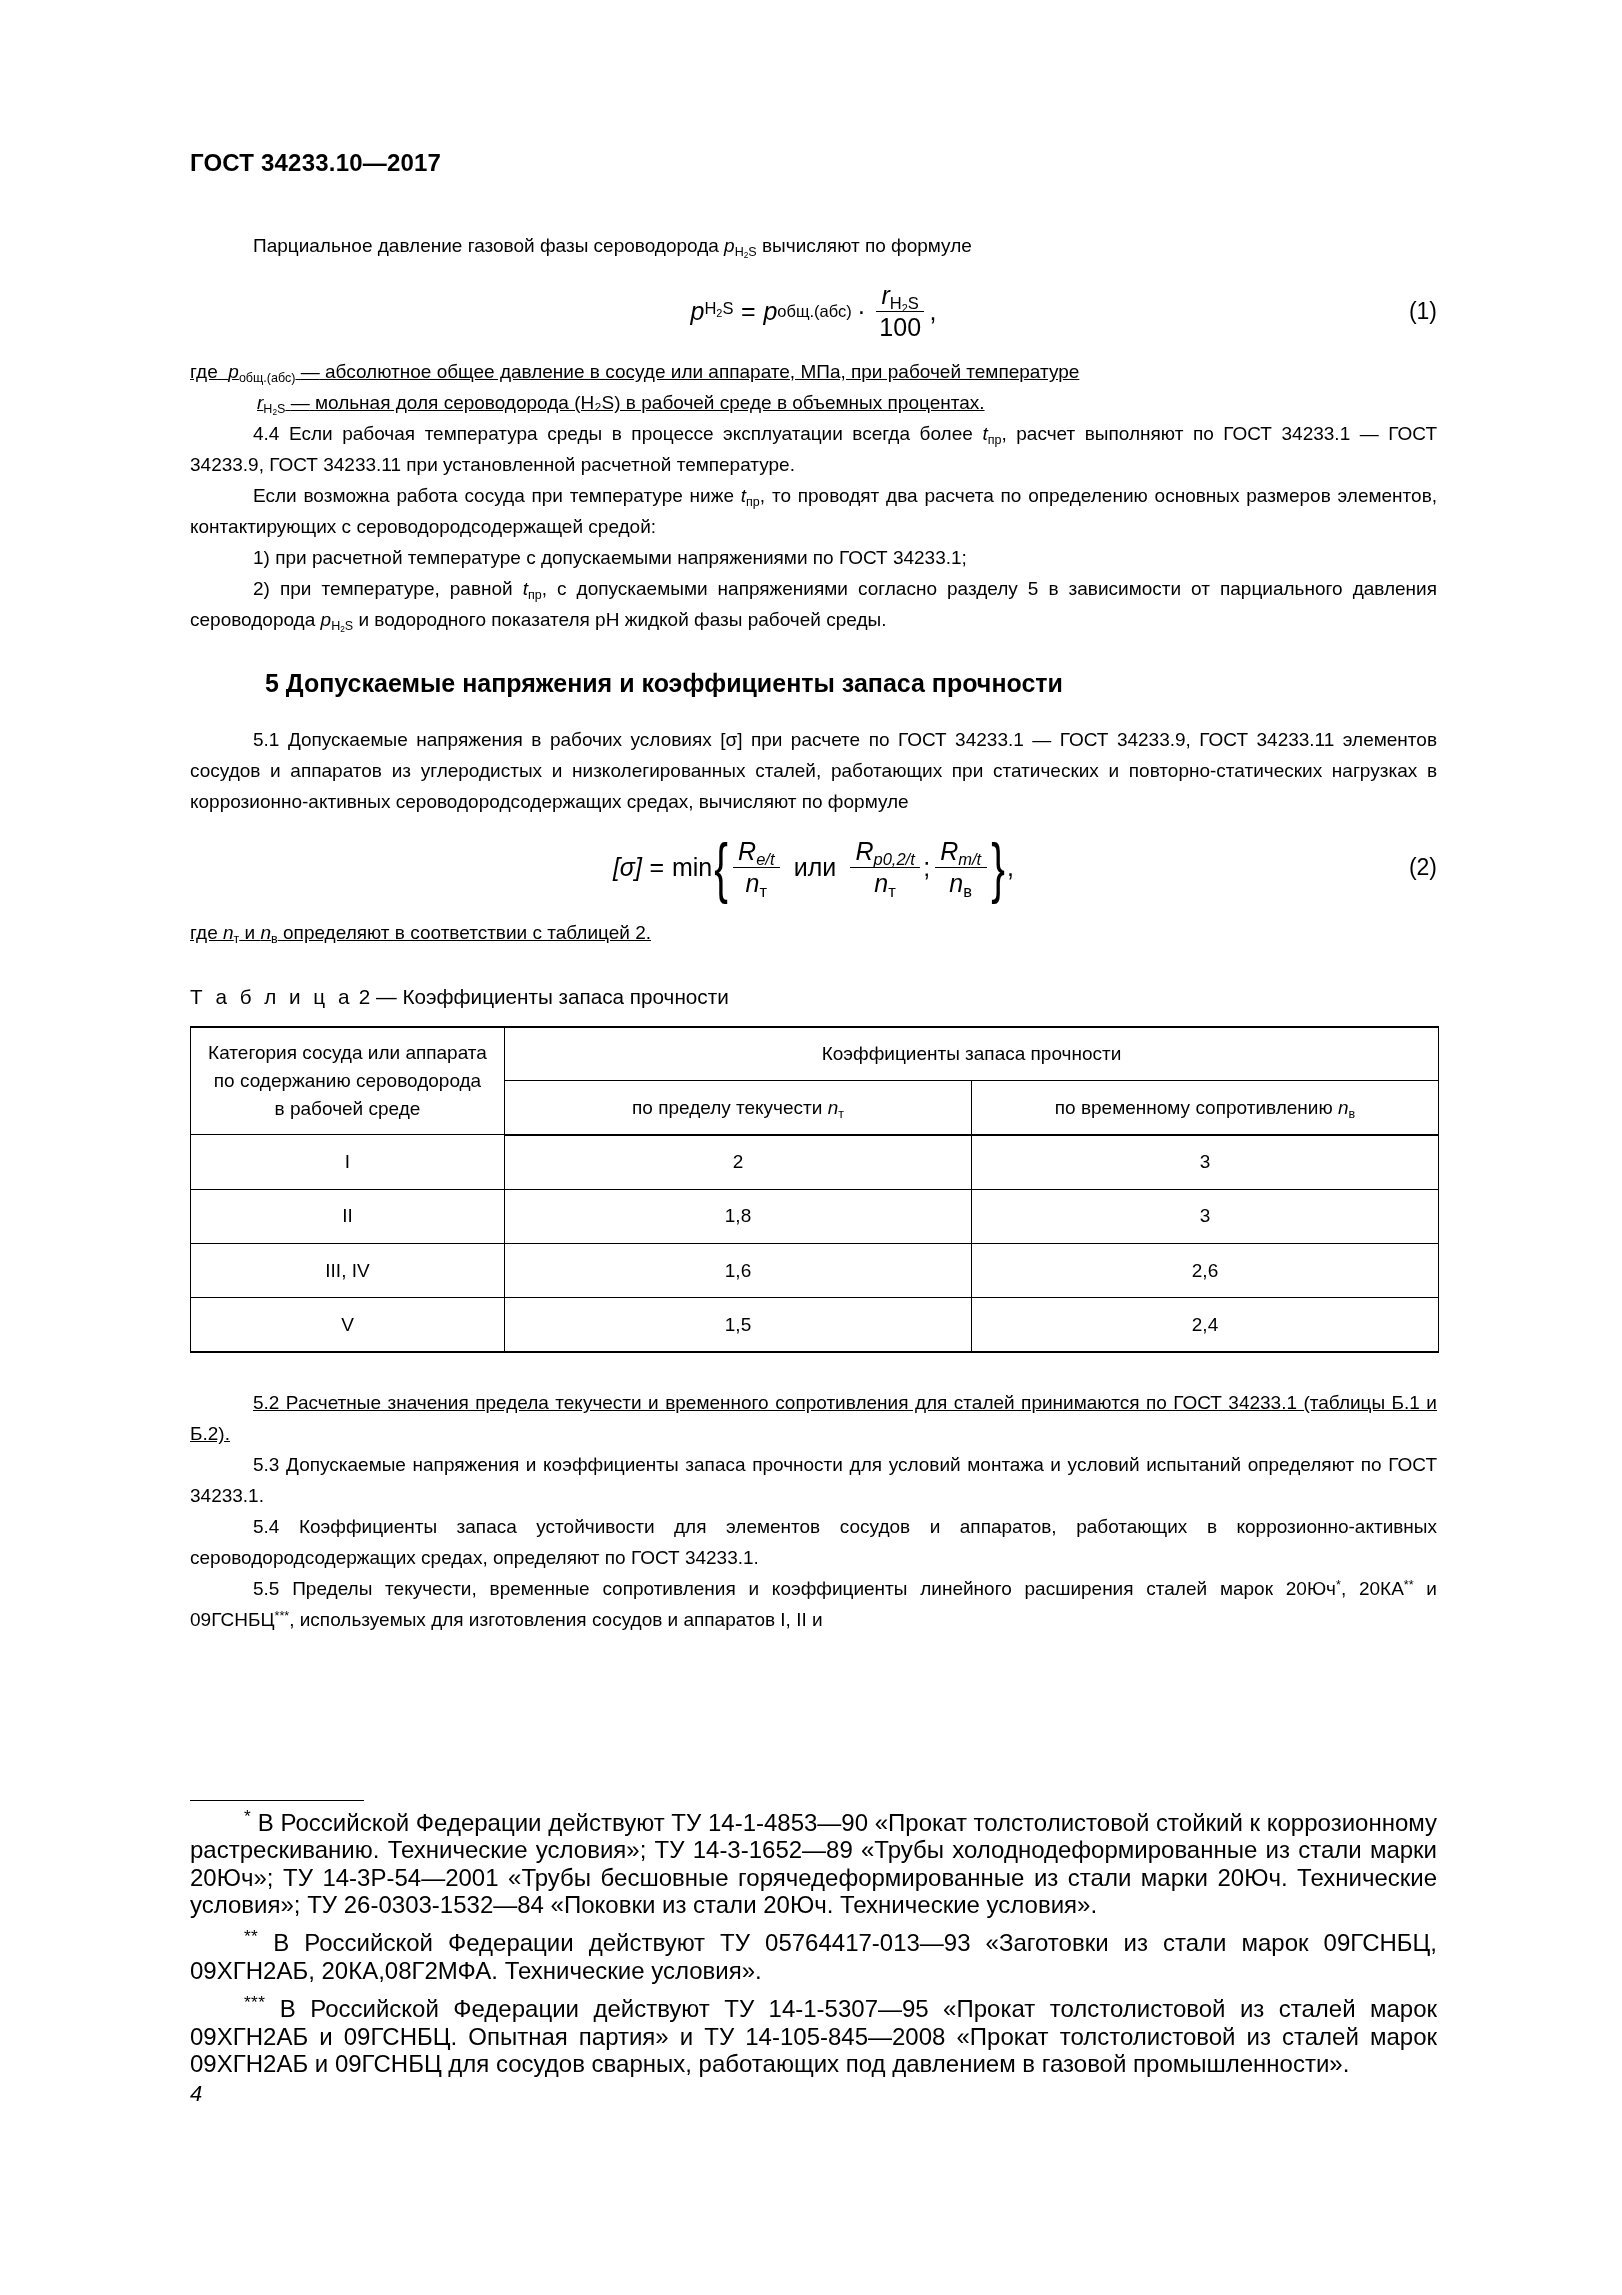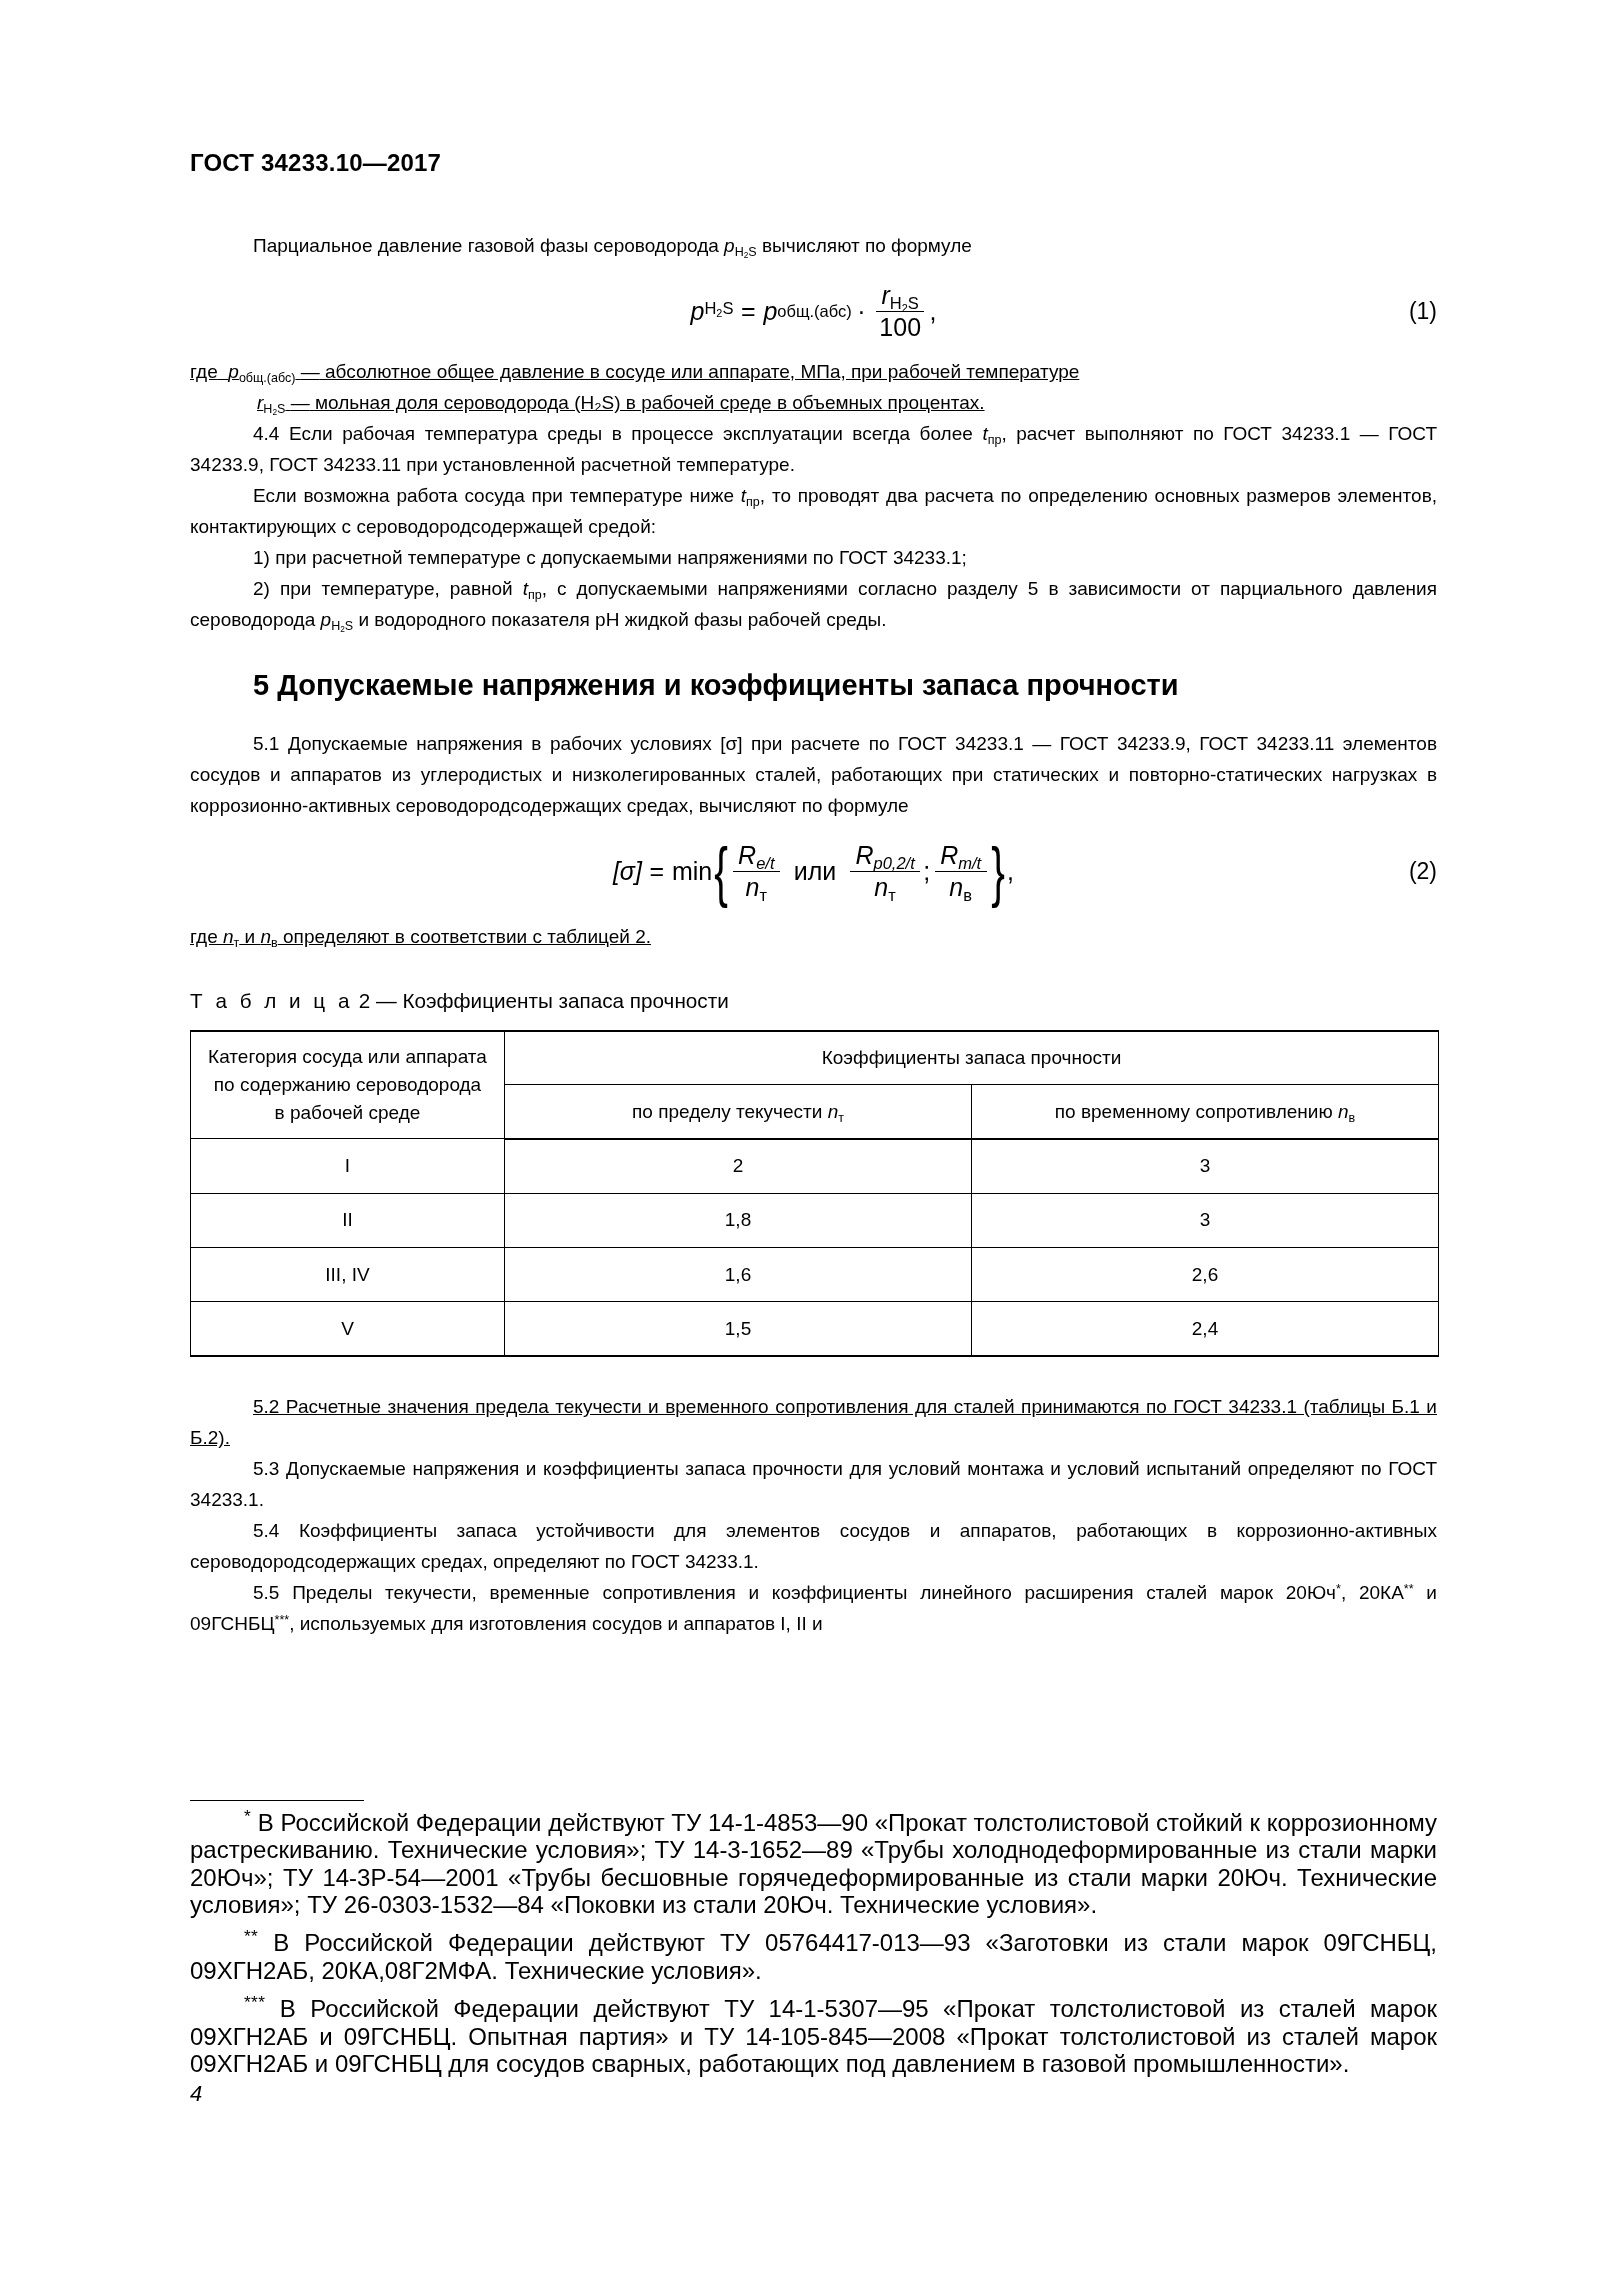--- a/index.html
+++ b/index.html
@@ -99,23 +99,23 @@
     font-weight: 300;
     line-height: 0.72;
     display: inline-block;
     transform: scaleX(0.62);
     margin: 0 -2.3px;
   }
   .mid-dot { margin: 0 5.4px; }
 
   
   .section-heading {
-    font-size: 29px;
+    font-size: 25px;
     font-weight: bold;
-    margin: 0;
+    margin: 12px;
     padding-left: 63px;
   }
 
   
   .table-caption {
     font-size: 20.7px;
     margin: 0;
   }
   .table-caption .sp {
     letter-spacing: 3.5px;

